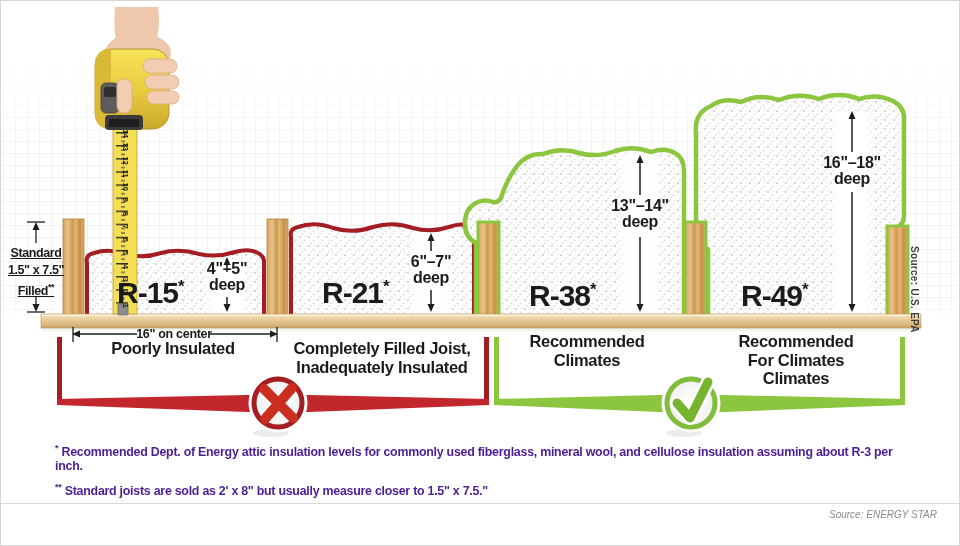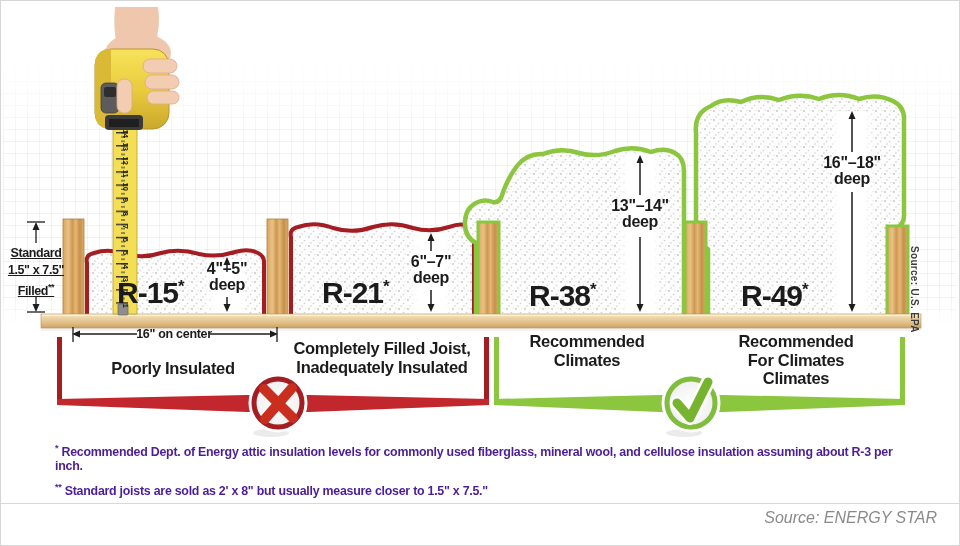--- a/index.html
+++ b/index.html
@@ -19,21 +19,21 @@
   .subtitle{position:absolute;width:200px;font-weight:bold;font-size:16.5px;line-height:18.5px;text-align:center;letter-spacing:-0.3px;}
   .joist-note{position:absolute;left:0;top:244px;width:70px;font-weight:bold;font-size:12.5px;line-height:17px;text-align:center;letter-spacing:-0.4px;text-decoration:underline;}
   .joist-note sup{font-size:9px;}
   .oncenter{position:absolute;left:111px;top:326px;width:124px;text-align:center;font-weight:bold;font-size:12.5px;letter-spacing:-0.3px;}
   .tape-numbers{position:absolute;left:112px;top:129px;width:24px;height:180px;display:flex;flex-direction:column;justify-content:space-between;align-items:center;}
   .tape-num{transform:rotate(90deg);font-size:7.5px;font-weight:bold;color:#1b1b1b;line-height:1;}
   .footnotes{position:absolute;left:54px;top:442px;right:36px;}
   .footnote{font-size:12.4px;font-weight:bold;letter-spacing:-0.25px;margin-bottom:9px;color:#4c1d95;}
   .footnote sup{font-size:9px;}
   .sep{position:absolute;left:0;right:0;top:502px;height:1px;background:#d8d8d8;}
-  .source-es{position:absolute;right:22px;top:508px;font-style:italic;font-size:16px;color:#8a8a8a;}
+  .source-es{position:absolute;right:22px;top:508px;font-style:italic;font-size:10px;color:#8a8a8a;}
   .source-epa{position:absolute;left:908px;top:245px;writing-mode:vertical-rl;font-size:10px;font-weight:bold;color:#3d3d3d;letter-spacing:0.3px;}
 </style>
 </head>
 <body>
 
 <div class="canvas">
 
   <div class="grid-bg"></div>
 
   <svg class="art" viewBox="0 0 960 546">
@@ -238,21 +238,21 @@
     <div>13"–14"</div>
       <div>deep</div>
   </div>
   <div class="depth" style="left:811px;top:154px;">
     <div>16"–18"</div>
       <div>deep</div>
   </div>
 
   <div class="oncenter">16" on center</div>
 
-  <div class="subtitle" style="left:72px;top:338px;margin-top:20px;">
+  <div class="subtitle" style="left:72px;top:338px;">
     <div>Poorly Insulated</div>
   </div>
   <div class="subtitle" style="left:281px;top:338px;">
     <div>Completely Filled Joist,</div>
       <div>Inadequately Insulated</div>
   </div>
   <div class="subtitle" style="left:486px;top:331px;">
     <div>Recommended</div>
       <div>Climates</div>
   </div>

